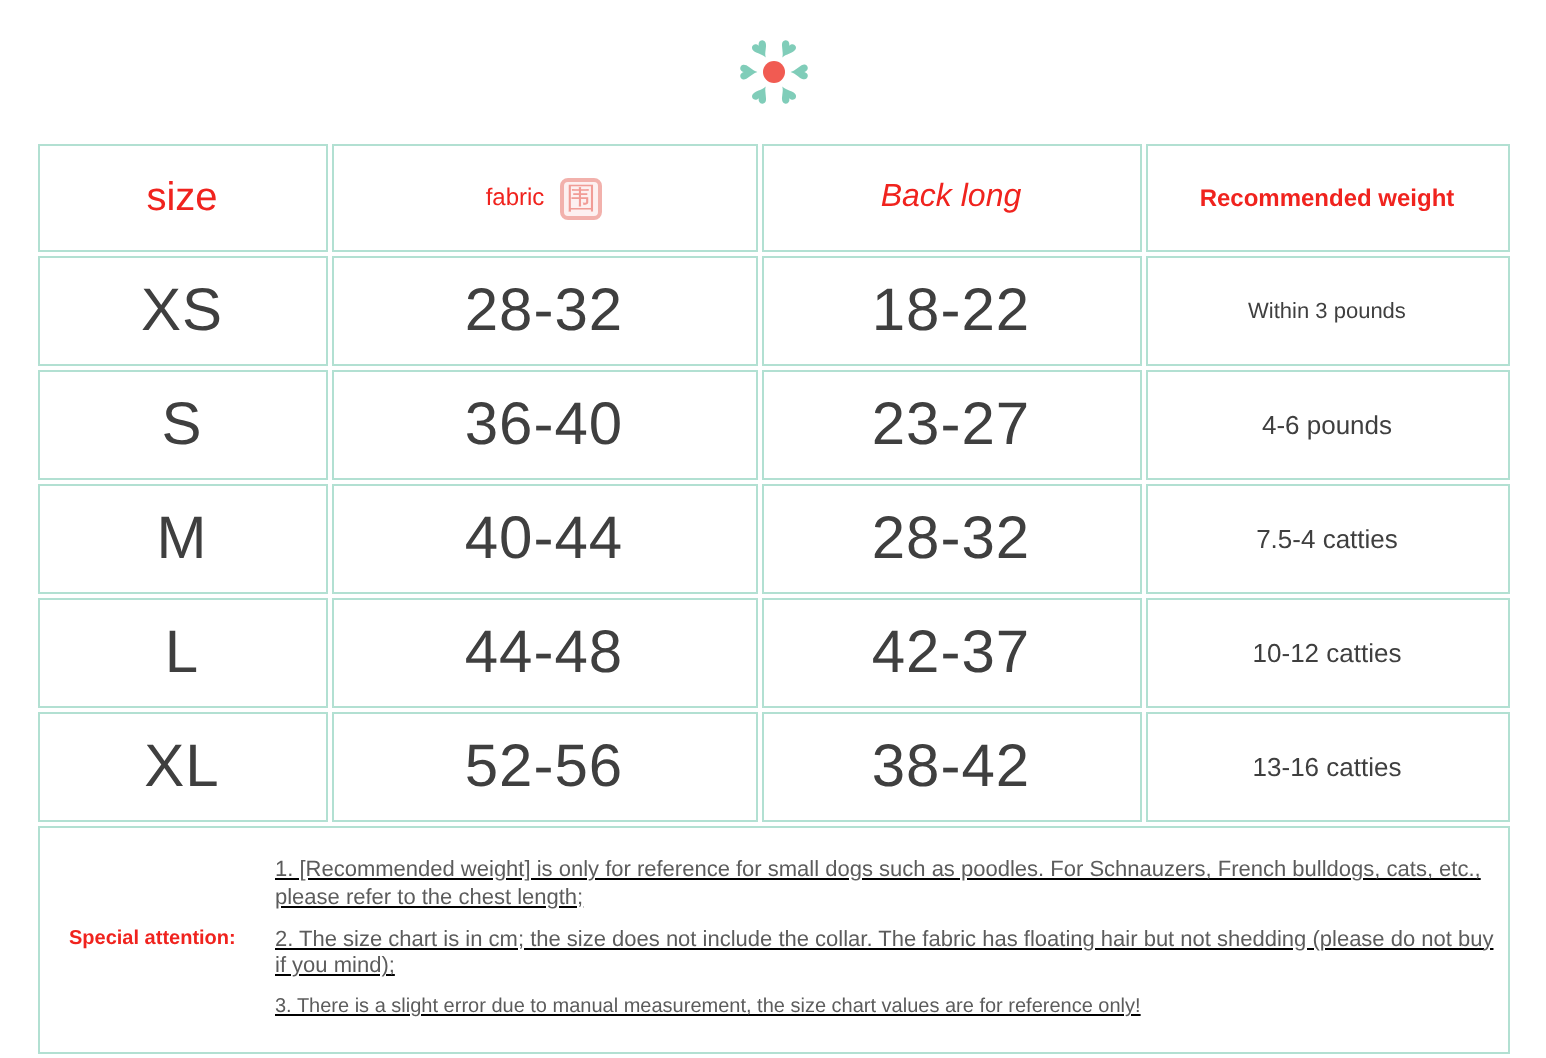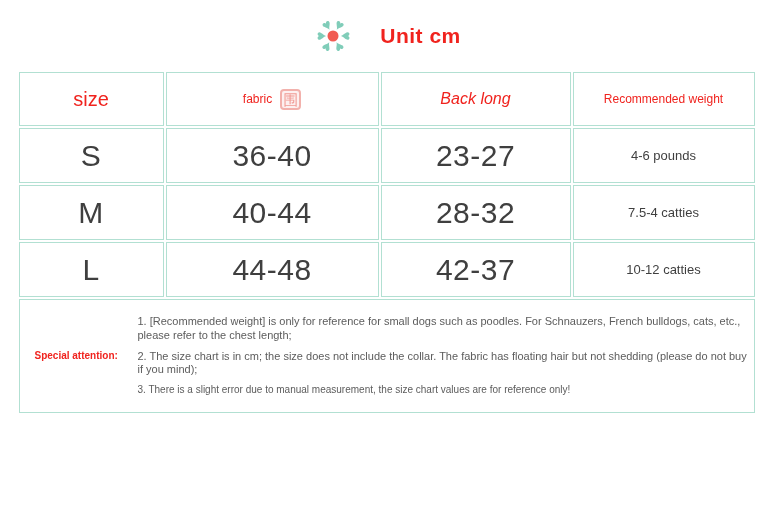--- a/index.html
+++ b/index.html
@@ -42,21 +42,21 @@
   }
   col.c-size  { width: 145px; }
   col.c-chest { width: 213px; }
   col.c-back  { width: 190px; }
   col.c-wt    { width: 182px; }
 
   tr.head-row td { height: 54px; color: #f0231e; text-align: center; }
   .h-size { font-size: 20px; }
   .h-chest { font-size: 12px; }
   .h-back { font-size: 16px; font-style: italic; }
-  .h-weight { font-size: 12px; font-weight: normal; }
+  .h-weight { font-size: 12px; font-weight: bold; }
 
   .stamp {
     display: inline-block; vertical-align: middle;
     margin-left: 8px;
     font-size: 15px; line-height: 18px;
     width: 21px; height: 21px;
     color: #ef8b84; border: 2px solid #f0a49e; border-radius: 4px;
     background: #fdeeee; opacity: 0.85;
   }
 
@@ -65,60 +65,65 @@
   .cell-wt-xs { font-size: 11px; color: #4a4a4a; }
   .cell-wt { font-size: 13px; color: #4a4a4a; }
 
   
   td.notes-cell { height: 92px; padding: 8px 6px; }
   .notes-wrap { display: flex; align-items: center; text-align: left; }
   .attention-label {
     flex: 0 0 112px; padding-left: 9px;
     color: #f0231e; font-size: 10px; font-weight: bold;
   }
-  .notes-list { flex: 1; }
+  .notes-list { flex: 1; text-decoration: underline; }
   .note-line { color: #5c5c5c; font-size: 11px; line-height: 1.25; margin: 7px 0; }
   .note-line.small { font-size: 10px; }
 </style>
 </head>
 <body>
 
 <div class="page">
 
   <div class="top-header">
     <span class="flower">
       <span class="petal" style="--a:30deg">♥</span>
       <span class="petal" style="--a:90deg">♥</span>
       <span class="petal" style="--a:150deg">♥</span>
       <span class="petal" style="--a:210deg">♥</span>
       <span class="petal" style="--a:270deg">♥</span>
       <span class="petal" style="--a:330deg">♥</span>
       <span class="core"></span>
     </span>
-    <span class="unit-title">Unit cm</span>
   </div>
 
   <table class="size-table">
     <colgroup>
       <col class="c-size">
         <col class="c-chest">
         <col class="c-back">
         <col class="c-wt">
     </colgroup>
 
     <tbody>
         <tr class="head-row">
       <td class="h-size">size</td>
       <td class="h-chest">
         <span>fabric</span><span class="stamp">围</span>
       </td>
       <td class="h-back">Back long</td>
       <td class="h-weight">Recommended weight</td>
     </tr>
 
+    <tr class="data-row">
+      <td class="cell-big">XS</td>
+      <td class="cell-big">28-32</td>
+      <td class="cell-big">18-22</td>
+      <td class="cell-wt-xs">Within 3 pounds</td>
+    </tr>
 
     <tr class="data-row">
       <td class="cell-big">S</td>
       <td class="cell-big">36-40</td>
       <td class="cell-big">23-27</td>
       <td class="cell-wt">4-6 pounds</td>
     </tr>
 
     <tr class="data-row">
       <td class="cell-big">M</td>
@@ -127,20 +132,26 @@
       <td class="cell-wt">7.5-4 catties</td>
     </tr>
 
     <tr class="data-row">
       <td class="cell-big">L</td>
       <td class="cell-big">44-48</td>
       <td class="cell-big">42-37</td>
       <td class="cell-wt">10-12 catties</td>
     </tr>
 
+    <tr class="data-row">
+      <td class="cell-big">XL</td>
+      <td class="cell-big">52-56</td>
+      <td class="cell-big">38-42</td>
+      <td class="cell-wt">13-16 catties</td>
+    </tr>
 
     <tr>
       <td class="notes-cell" colspan="4">
         <div class="notes-wrap">
           <div class="attention-label">Special attention:</div>
           <div class="notes-list">
             <p class="note-line">1. [Recommended weight] is only for reference for small dogs such as poodles. For Schnauzers, French bulldogs, cats, etc., please refer to the chest length;</p>
             <p class="note-line">2. The size chart is in cm; the size does not include the collar. The fabric has floating hair but not shedding (please do not buy if you mind);</p>
             <p class="note-line small">3. There is a slight error due to manual measurement, the size chart values are for reference only!</p>
           </div>

